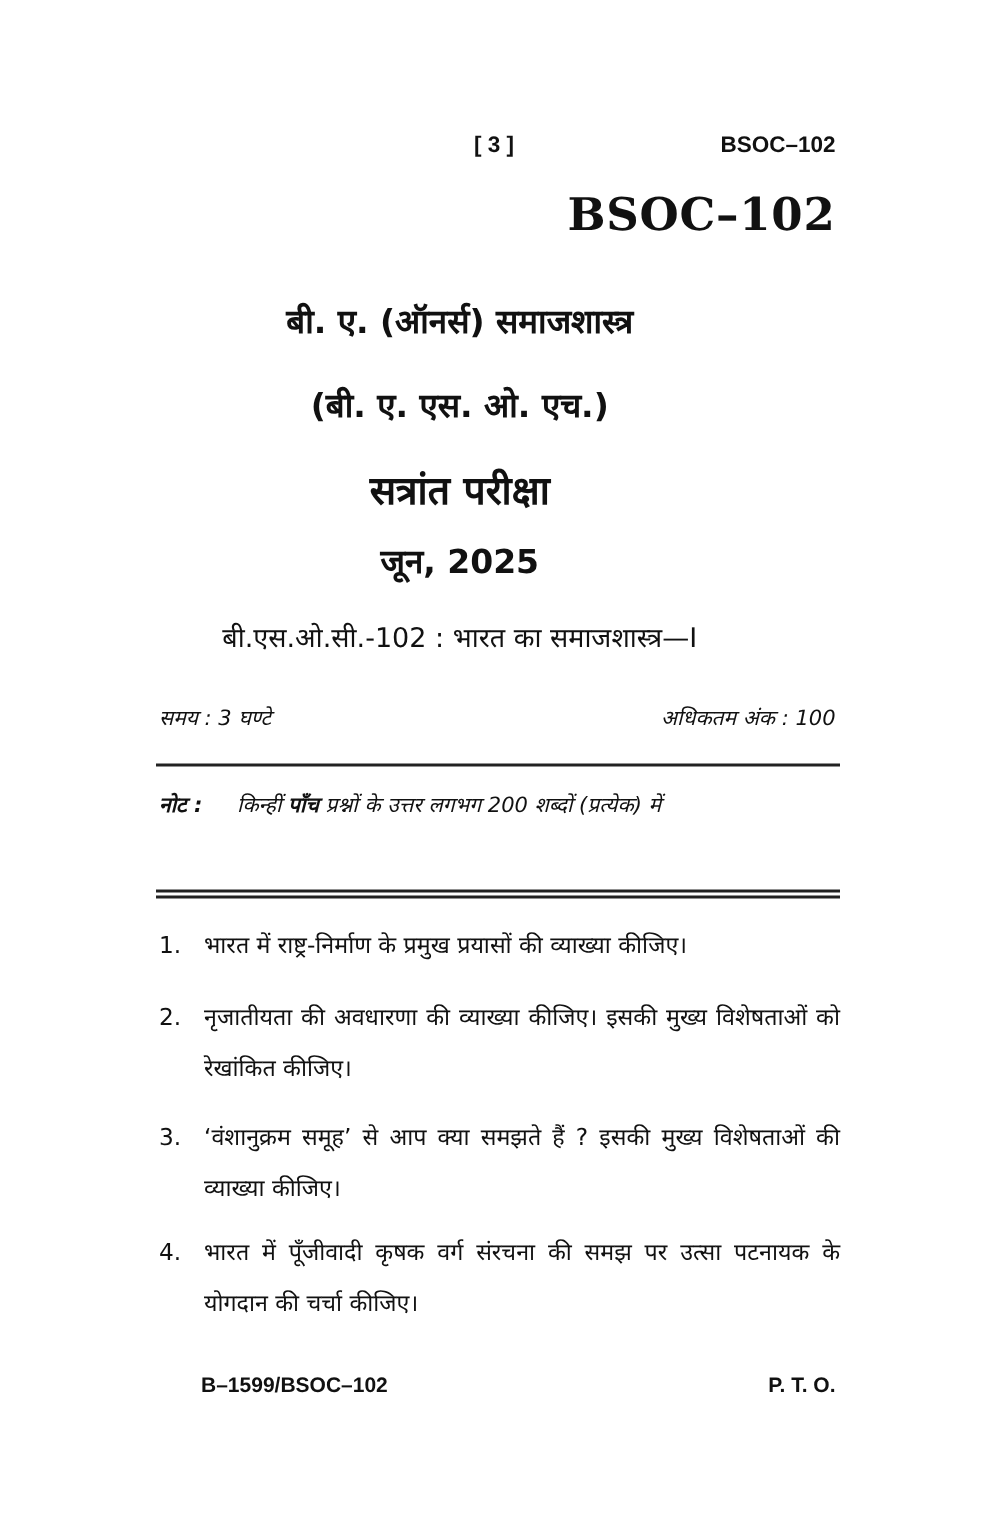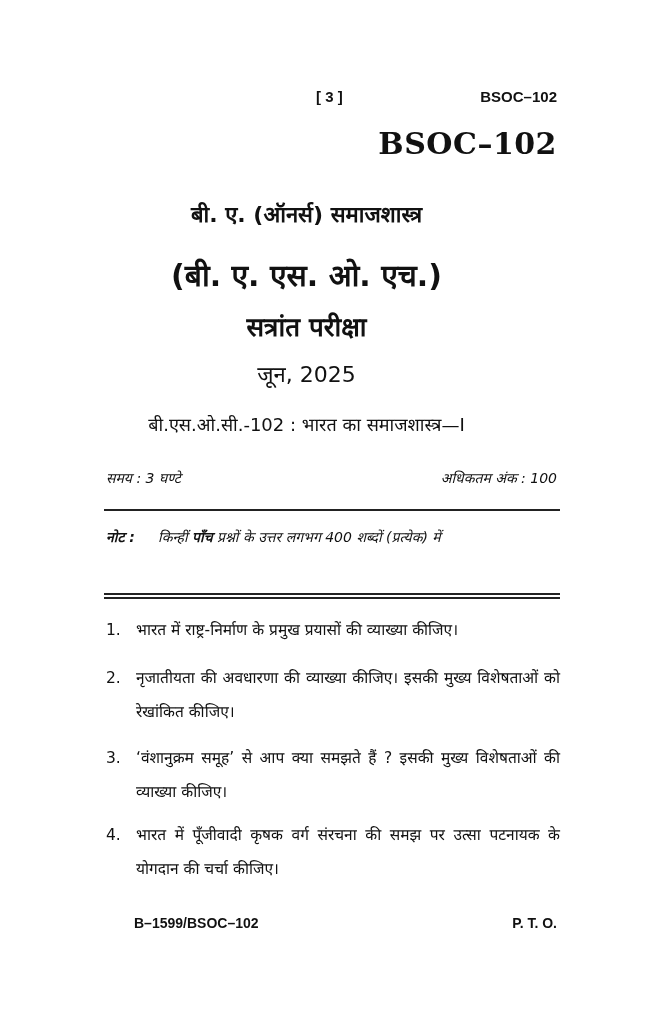--- a/index.html
+++ b/index.html
@@ -7,23 +7,23 @@
     width: 663px; height: 1024px; background: #ffffff; position: relative;
     overflow: hidden; color: #111;
     font-family: "DejaVu Sans", sans-serif;
   }
   .abs { position: absolute; }
   .page-num { left: 316px; top: 88px; font-family: "Liberation Sans", sans-serif; font-weight: bold; font-size: 15px; }
   .code-small { right: 106px; top: 88px; font-family: "Liberation Sans", sans-serif; font-weight: bold; font-size: 15px; }
   .code-big { right: 106px; top: 126px; font-family: "DejaVu Serif", serif; font-weight: bold; font-size: 30px; letter-spacing: 0.5px; }
   .center { left: 0; width: 613px; text-align: center; }
   .t1 { top: 198px; font-size: 22px; font-weight: bold; }
-  .t2 { top: 254px; font-size: 30px; font-weight: bold; }
+  .t2 { top: 254px; font-size: 22px; font-weight: bold; }
   .t3 { top: 308px; font-size: 26px; font-weight: bold; }
-  .t4 { top: 358px; font-size: 22px; font-weight: normal; }
+  .t4 { top: 358px; font-size: 22px; font-weight: bold; }
   .subject { top: 412px; font-size: 18px; font-weight: normal; }
   .time { left: 106px; top: 468px; font-style: italic; font-size: 14px; }
   .marks { right: 106px; top: 468px; font-style: italic; font-size: 14px; }
   .rule { left: 104px; width: 456px; background: #222; }
   .r1 { top: 509px; height: 1.5px; }
   .r2a { top: 593px; height: 2px; }
   .r2b { top: 597px; height: 2px; }
   .note { left: 106px; top: 522px; width: 454px; font-style: italic; font-size: 14px; line-height: 31px; }
   .note .lab { font-weight: bold; display: inline-block; width: 52px; }
   .note .line2 { padding-left: 52px; }
@@ -51,21 +51,21 @@
 <div class="abs center t4">जून, 2025</div>
 <div class="abs center subject">बी.एस.ओ.सी.-102 : भारत का समाजशास्त्र—I</div>
 
 <div class="abs time">समय : 3 घण्टे</div>
 <div class="abs marks">अधिकतम अंक : 100</div>
 
 <div class="abs rule r1"></div>
 
 <div class="abs note">
   <div>
-    <span class="lab">नोट :</span><span>किन्हीं </span><b>पाँच</b><span> प्रश्नों के उत्तर लगभग 400 शब्दों (प्रत्येक) में</span>
+    <span class="lab">नोट :</span><span>किन्हीं </span><b>पाँच</b><span> प्रश्नों के उत्तर लगभग 200 शब्दों (प्रत्येक) में</span>
   </div>
 </div>
 
 <div class="abs rule r2a"></div>
 <div class="abs rule r2b"></div>
 
 <div class="abs q q1">
   <span class="n">1.</span>
   <div class="txt">भारत में राष्ट्र-निर्माण के प्रमुख प्रयासों की व्याख्या कीजिए।</div>
 </div>

